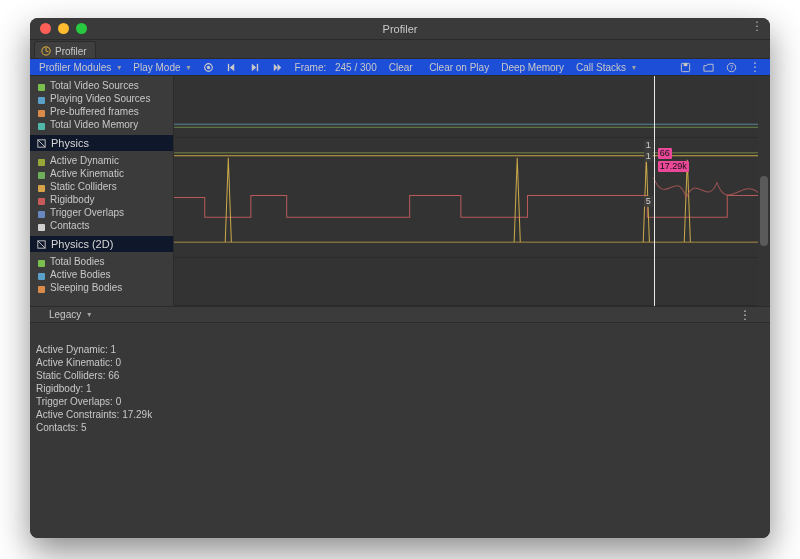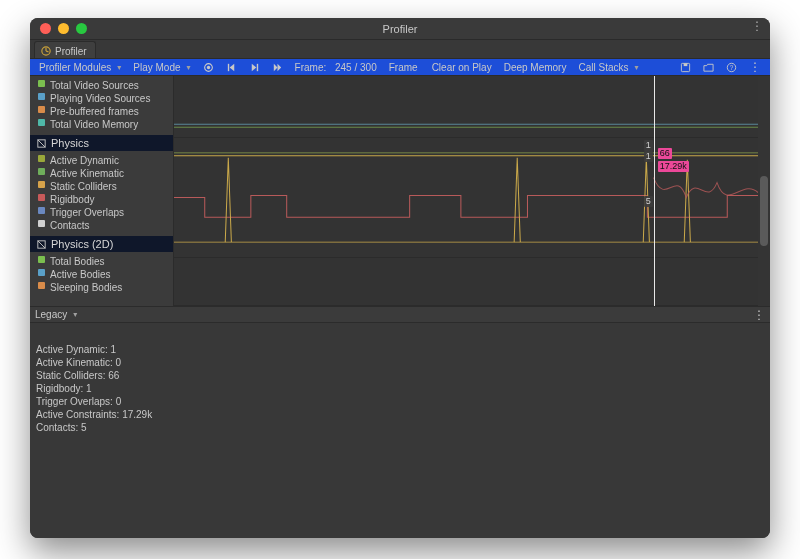--- a/index.html
+++ b/index.html
@@ -19,32 +19,32 @@
   .tb-btn { padding: 0 5px; display:flex; align-items:center; }
   .dd::after { content:"▾"; font-size:8px; margin-left:3px; color:#a0a0a0;}
   .ic { width:11px;height:11px; }
   .spacer { flex: 1; }
   .content { display:flex; height: calc(100% - 22px - 18px - 18px); flex-direction:column; }
   .upper { display:flex; height: 230px; }
   .sidebar { width: 144px; background:#3b3b3b; border-right:1px solid #2b2b2b; overflow:hidden; color:#c8c8c8; font-size:10px;}
   .mod-block { padding: 3px 0 4px 0; }
   .mod-head { font-size:11px; color:#d6d6d6; padding:2px 6px; display:flex; align-items:center; gap:4px; background:#0f172a;}
   .mod-head .micon{width:11px;height:11px;}
-  .legend-row { display:flex; align-items:flex-start; gap:5px; padding:1px 6px 1px 8px;}
+  .legend-row { display:flex; align-items:flex-end; gap:5px; padding:1px 6px 1px 8px;}
   .sw { width:7px;height:7px; border-radius:1px; flex:none;}
   .charts { flex:1; background:#333333; position:relative; }
   .chart-seg { position:absolute; left:0; right:12px; border-bottom:1px solid #2b2b2b;}
   .chart-seg svg { width:100%; height:100%; display:block;}
   .playhead { position:absolute; top:0; bottom:0; width:1px; background:#e8e8e8;}
   .vlabel { position:absolute; font-size:9px; color:#d0d0d0; background:rgba(60,60,60,.9); padding:0 2px; border-radius:1px; line-height:11px;}
   .vlabel.box { background:#ec4899; color:#111;}
   .rscroll { position:absolute; right:0; top:0; bottom:0; width:12px; background:#343434;}
   .rscroll .thumb{ position:absolute; left:2px; right:2px; top:100px; height:70px; background:#5a5a5a; border-radius:4px;}
   .lower { flex:1; display:flex; flex-direction:column; border-top:1px solid #2b2b2b;}
-  .lower-bar { height:16px; background:#3b3b3b; display:flex; align-items:center; font-size:10px; color:#c8c8c8; padding:0 0; border-bottom:1px solid #2b2b2b;}
+  .lower-bar { height:16px; background:#3b3b3b; display:flex; align-items:center; font-size:10px; color:#c8c8c8; padding:0 14px; border-bottom:1px solid #2b2b2b;}
   .details { flex:1; background:#383838; color:#c8c8c8; font-size:10px; padding:4px 6px; line-height:13px;margin-top:16px;}
 </style>
 </head>
 <body>
 
 <div class="window">
   <div class="titlebar">
     <div class="traffic">
       <div class="dot r"></div>
       <div class="dot y"></div>
@@ -93,21 +93,21 @@
         </svg>
       </div>
     <div class="tb-btn">
         <svg class="ic" viewBox="0 0 12 12">
           <path d="M2 2 L6 6 L2 10 Z" fill="#c8c8c8"></path>
           <path d="M6 2 L10 6 L6 10 Z" fill="#c8c8c8"></path>
         </svg>
       </div>
     <div class="tb-item"><span>Frame:</span>&nbsp;<span>245 / 300</span></div>
     <div class="tb-item">
-        <span>Frame</span>
+        <span>Clear</span>
       </div>
     <div class="spacer"></div>
     <div class="tb-item">
         <span>Clear on Play</span>
       </div>
     <div class="tb-item">
         <span>Deep Memory</span>
       </div>
     <div class="tb-item dd">
         <span>Call Stacks</span>

